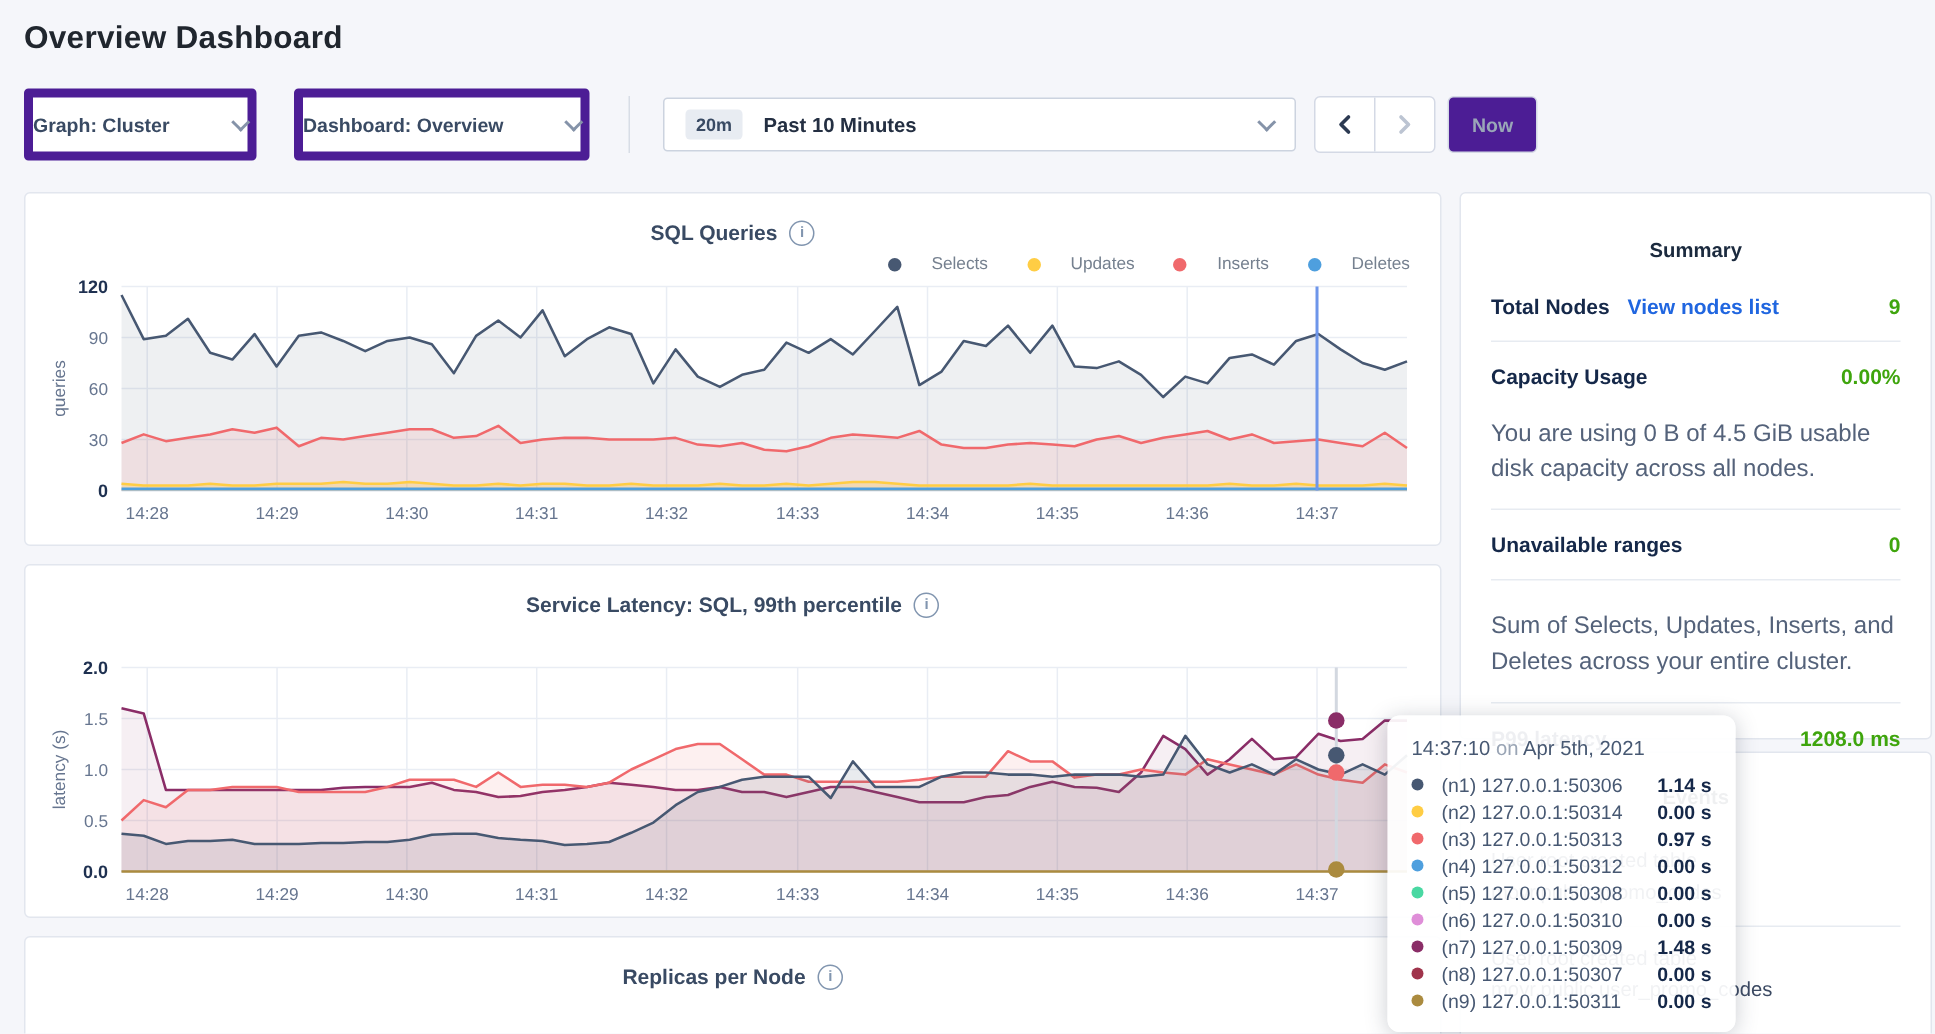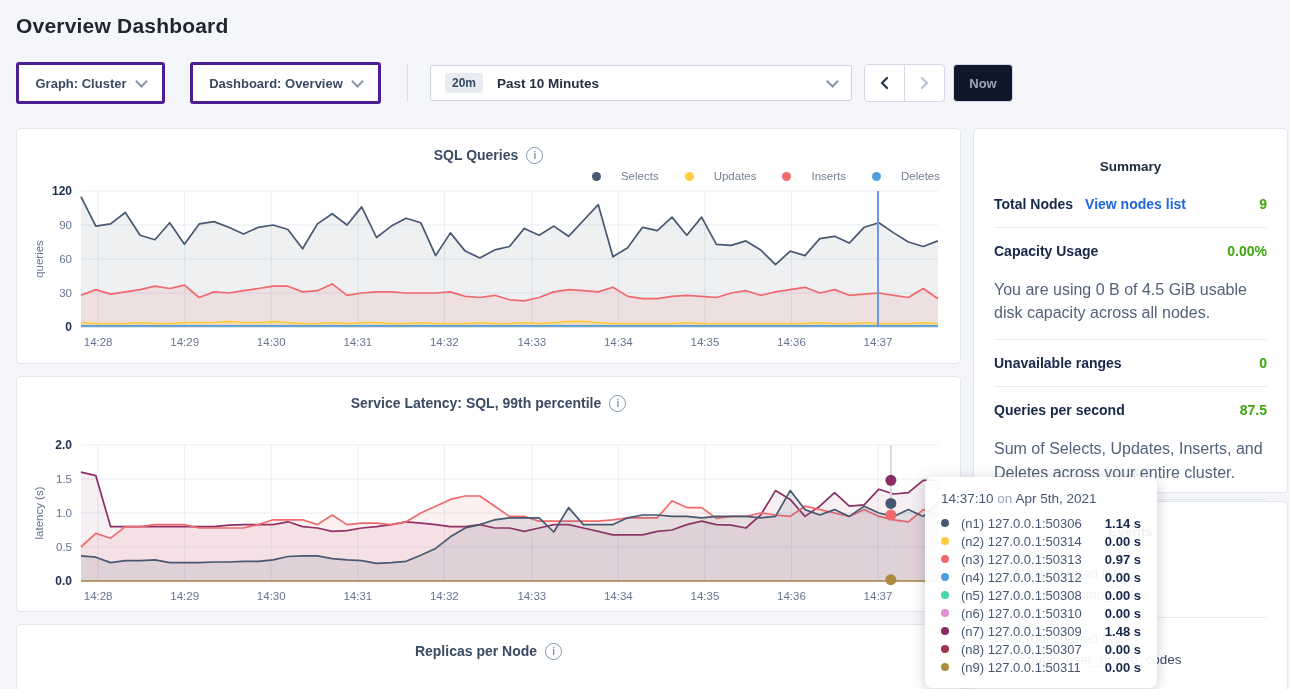--- a/index.html
+++ b/index.html
@@ -1,34 +1,34 @@
 <!DOCTYPE html>
 <html><head>
 <meta charset="utf-8">
 <style>
   html,body{margin:0;padding:0;width:1290px;height:689px;overflow:hidden;
     background:#f5f6fa;font-family:"Liberation Sans",sans-serif;color:#475872;}
   .page-title{font-size:21px;font-weight:600;color:#20262e;margin:14px 0 0 16px;letter-spacing:.2px;}
   
   .toolbar{display:flex;align-items:center;margin:26px 16px 26px;height:38px;}
-  .dd{background:#fff;border:3px solid #4c1d95;border-radius:3px;height:36px;display:flex;
-    align-items:center;justify-content:center;gap:10px;font-size:13px;font-weight:700;color:#394a63;cursor:pointer;}
+  .dd{background:#fff;border:6px solid #4c1d95;border-radius:3px;height:36px;display:flex;
+    align-items:center;justify-content:space-between;gap:10px;font-size:13px;font-weight:700;color:#394a63;cursor:pointer;}
   .dd1{width:143px;margin-right:25px}.dd2{width:185px;margin-right:26px}
   .vdivider{width:1px;height:38px;background:#d8dde6;margin-right:22px;}
   .chev{width:7px;height:7px;border-right:2px solid #8593a9;border-bottom:2px solid #8593a9;
     transform:rotate(45deg);margin-top:-4px;display:inline-block;}
   .timesel{background:#fff;border:1px solid #ccd3df;border-radius:3px;height:36px;width:422px;
     display:flex;align-items:center;padding:0 14px;box-sizing:border-box;cursor:pointer;}
   .tbadge{background:#e8ecf2;border-radius:3px;font-size:12px;font-weight:700;color:#394a63;
     padding:3px 7px;margin-right:14px;}
   .tlabel{font-size:13.5px;font-weight:700;color:#242f42;flex:1;}
   .arrowgrp{display:flex;margin-left:12px;border:1px solid #d4d9e5;border-radius:4px;background:#fff;height:36px;}
   .arrowbtn{width:39px;display:flex;align-items:center;justify-content:center;cursor:pointer;}
   .arrowbtn + .arrowbtn{border-left:1px solid #d4d9e5;}
-  .nowbtn{margin-left:8px;border:1px solid #d4d9e5;border-radius:4px;background:#0f172a;height:36px;width:58px;
+  .nowbtn{margin-left:8px;border:1px solid #d4d9e5;border-radius:4px;background:#4c1d95;height:36px;width:58px;
     display:flex;align-items:center;justify-content:center;font-size:13px;font-weight:700;color:#9aa6b8;}
   
   .main{display:flex;margin:0 0 0 16px;gap:12px;}
   .leftcol{width:945px;display:flex;flex-direction:column;gap:12px;}
   .rightcol{width:315px;display:flex;flex-direction:column;gap:8px;}
   .panel{background:#fff;border:1px solid #e2e6ee;border-radius:4px;box-sizing:border-box;}
   .chart-title-row{display:flex;align-items:center;justify-content:center;gap:8px;margin-top:16px;height:20px;}
   .chart-title{font-size:14px;font-weight:700;color:#394a63;}
   .info-icon{width:15px;height:15px;border:1px solid #8195af;border-radius:50%;color:#8195af;
     font-size:10px;font-weight:700;display:flex;align-items:center;justify-content:center;cursor:pointer;}
@@ -255,24 +255,20 @@
       </div>
       <div class="sum-desc">You are using 0 B of 4.5 GiB usable disk capacity across all nodes.</div>
       <div class="sum-div"></div>
 
       <div class="sum-row-head">
         <span>Unavailable ranges</span>
         <span class="sum-val">0</span>
       </div>
       <div class="sum-div"></div>
 
-      <div class="sum-row-head">
-        <span>Queries per second</span>
-        <span class="sum-val">87.5</span>
-      </div>
       <div class="sum-desc">Sum of Selects, Updates, Inserts, and Deletes across your entire cluster.</div>
       <div class="sum-div"></div>
 
       <div class="sum-row-head">
         <span>P99 latency</span>
         <span class="sum-val">1208.0 ms</span>
       </div>
     </div>
 
     <div class="panel panel-events">

